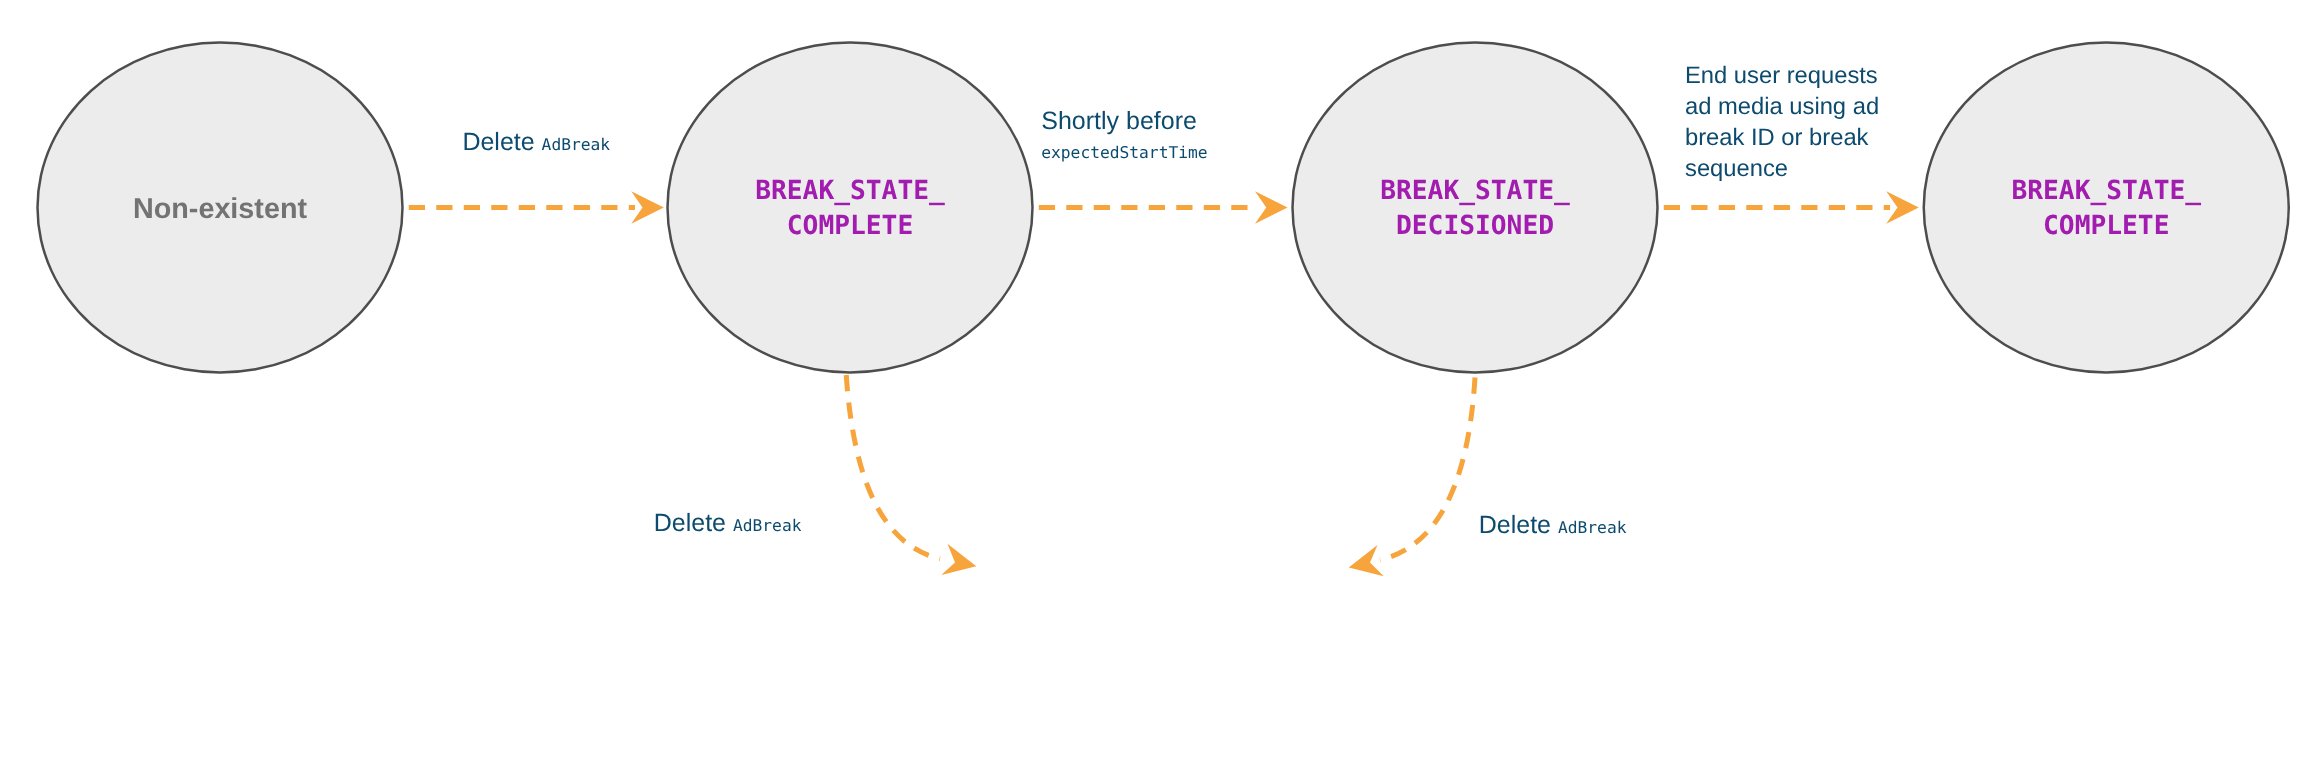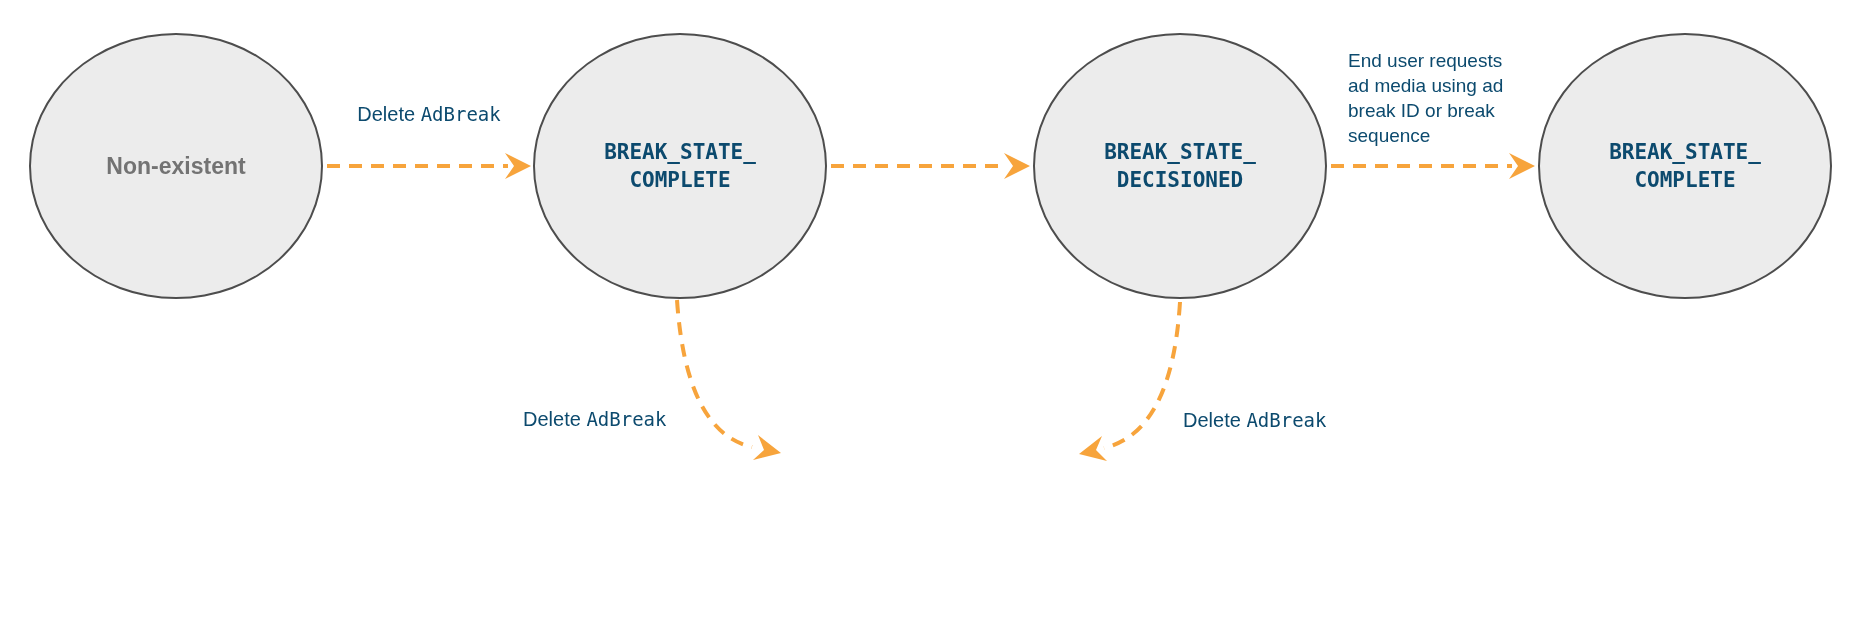--- a/index.html
+++ b/index.html
@@ -38,35 +38,35 @@
     font-family: "Liberation Sans", sans-serif;
     font-weight: 700;
     font-size: 23px;
     color: #737373;
   }
   .node-label-code {
     font-family: "DejaVu Sans Mono", monospace;
     font-weight: 700;
     font-size: 21px;
     line-height: 28px;
-    color: #0c4a6e;
+    color: #a21caf;
   }
   .node-label-code span { display: block; }
 
   .edge-label {
     position: absolute;
     z-index: 3;
     font-size: 20px;
     line-height: 26px;
     color: #0c4a6e;
     white-space: nowrap;
   }
   .code-inline {
     font-family: "DejaVu Sans Mono", monospace;
-    font-size: 19px;
+    font-size: 13px;
     text-align: center;
   }
   .code-block { display: block; }
   .label-create   { left: 329px; top: 101px; width: 200px; text-align: center; }
   .label-shortly  { left: 833px; top: 84px;  text-align: left; }
   .label-enduser  { left: 1348px; top: 48px; font-size: 19px; line-height: 25px; white-space: pre-line; text-align: left; }
   .label-del-left { left: 523px; top: 406px; }
   .label-del-right{ left: 1183px; top: 407px; }
 
   .node-nonexistent { left: 29px;   top: 33px; }
@@ -129,20 +129,21 @@
   <div class="state-node node-complete">
     <div class="node-label-code">
         <span>BREAK_STATE_</span>
         <span>COMPLETE</span>
       </div>
   </div>
 
 
   <div class="edge-label label-create"><span>Delete </span><span class="code-inline">AdBreak</span></div>
 
+  <div class="edge-label label-shortly"><span>Shortly before</span><span class="code-inline code-block">expectedStartTime</span></div>
 
   <div class="edge-label label-enduser">End user requests
 ad media using ad
 break ID or break
 sequence</div>
 
   <div class="edge-label label-del-left"><span>Delete </span><span class="code-inline">AdBreak</span></div>
 
   <div class="edge-label label-del-right"><span>Delete </span><span class="code-inline">AdBreak</span></div>
 

